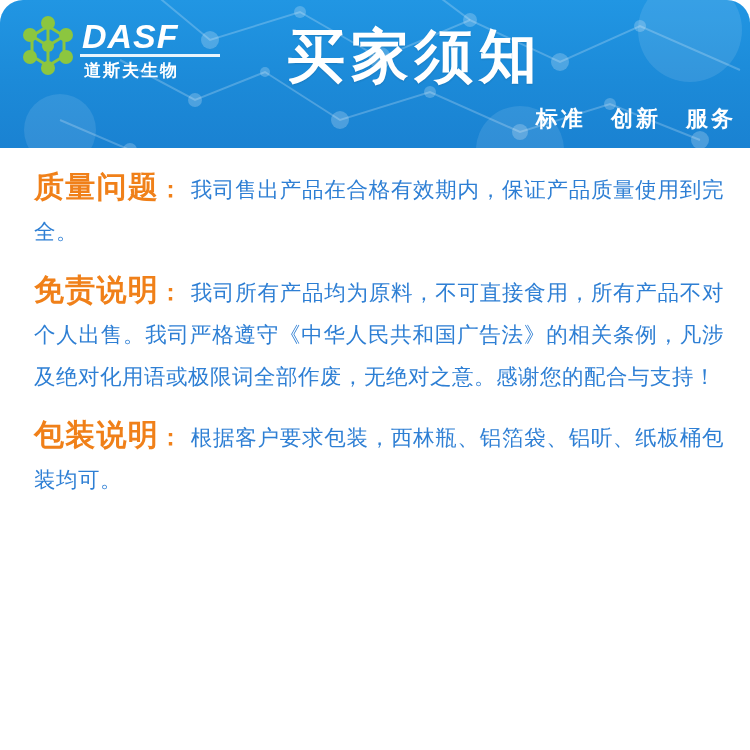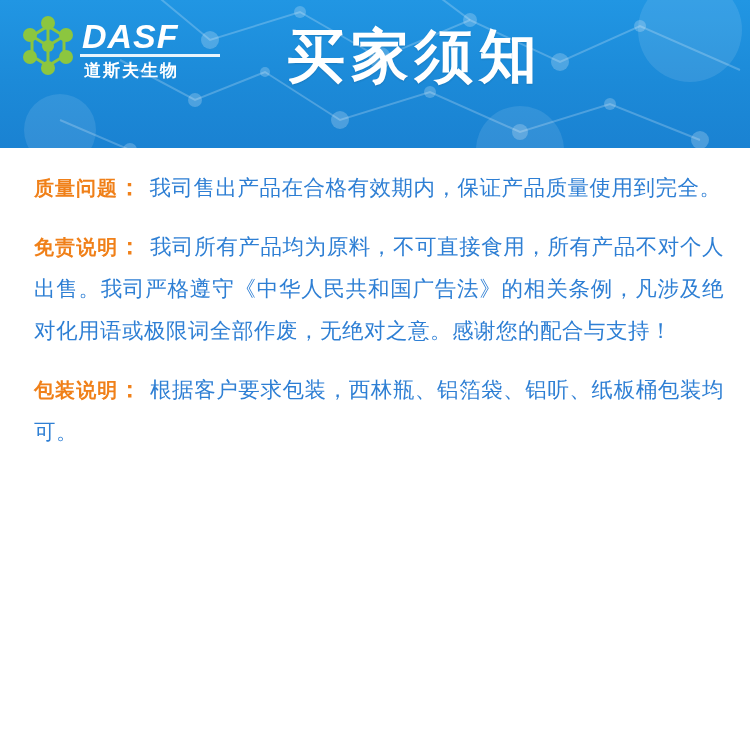--- a/index.html
+++ b/index.html
@@ -12,20 +12,21 @@
     background: #ffffff;
     font-family: "Liberation Sans", sans-serif;
     overflow: hidden;
   }
   .page {
     position: relative;
     width: 750px;
     height: 750px;
     background: #ffffff;
     overflow: hidden;
+    border-radius: 23px;
   }
 
   
   .banner {
     position: relative;
     width: 750px;
     height: 148px;
     background: linear-gradient(180deg, #2196e3 0%, #1c8ad8 55%, #1a82d2 100%);
     overflow: hidden;
   }
@@ -84,21 +85,21 @@
     line-height: 42px;
     color: #2e7fd4;
     text-align: justify;
     text-justify: inter-ideograph;
     letter-spacing: 0.5px;
     margin: 0;
   }
   .label {
     color: #f08019;
     font-weight: bold;
-    font-size: 20px;
+    font-size: 30px;
     letter-spacing: 1px;
     white-space: nowrap;
   }
   .label-colon {
     color: #f08019;
     font-weight: bold;
     font-size: 23px;
   }
   .gap { display: inline-block; width: 8px; }
 
@@ -164,20 +165,25 @@
 
         <text x="64" y="38" font-family="Liberation Sans, sans-serif" font-size="34" font-weight="bold" font-style="italic" fill="#ffffff" letter-spacing="1">DASF</text>
 
         <rect x="62" y="44" width="140" height="3" fill="#ffffff" opacity="0.9"></rect>
         <text x="66" y="66" font-family="Liberation Sans, sans-serif" font-size="17" font-weight="bold" fill="#ffffff" letter-spacing="2">道斯夫生物</text>
       </svg>
     </div>
 
     <div class="banner-title">买家须知</div>
 
+    <div class="banner-slogan">
+      <span>标准</span>
+      <span>创新</span>
+      <span>服务</span>
+    </div>
   </div>
 
   <div class="content">
 
     <div class="block block-quality">
       <p class="para"><span class="label">质量问题</span><span class="label-colon">：</span><span class="gap"></span><span>我司售出产品在合格有效期内，保证产品质量使用到完全。</span></p>
     </div>
 
 
     <div class="block">

